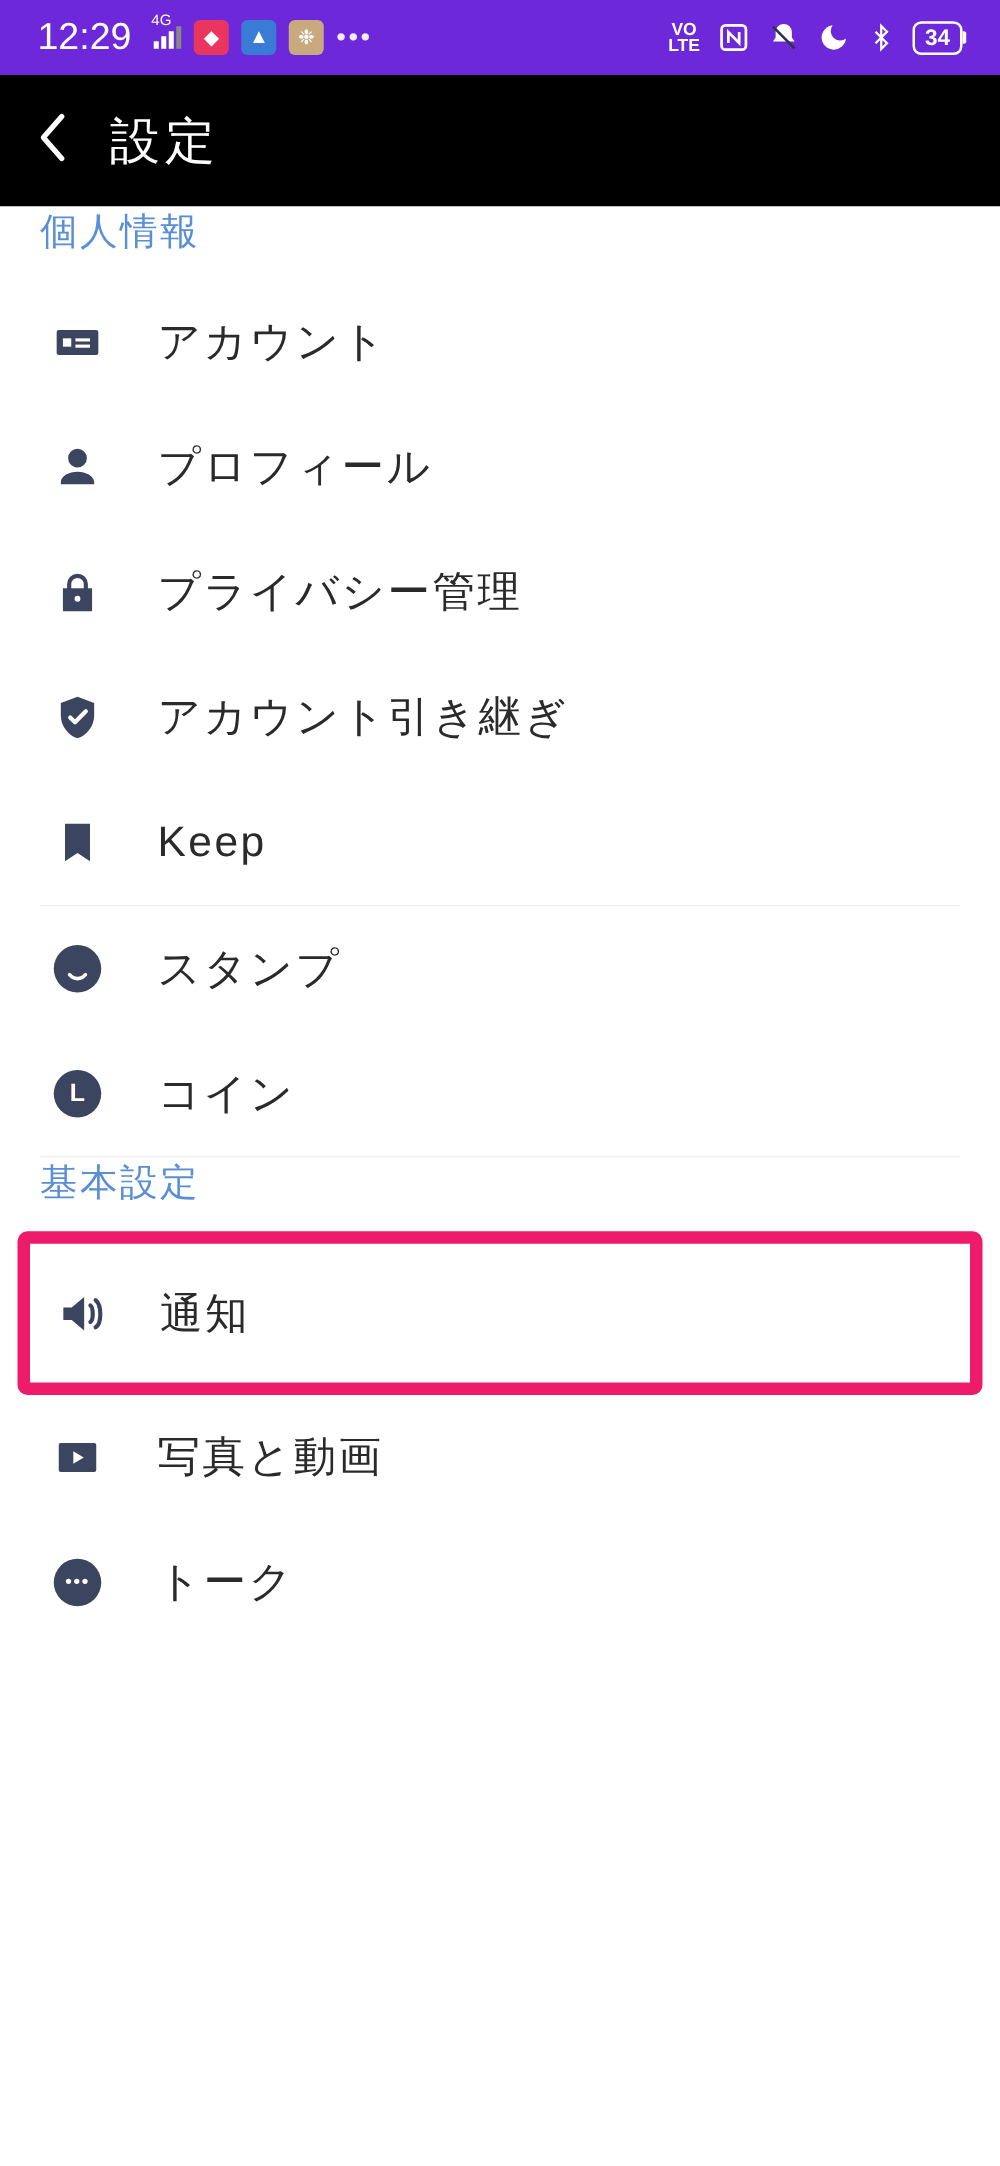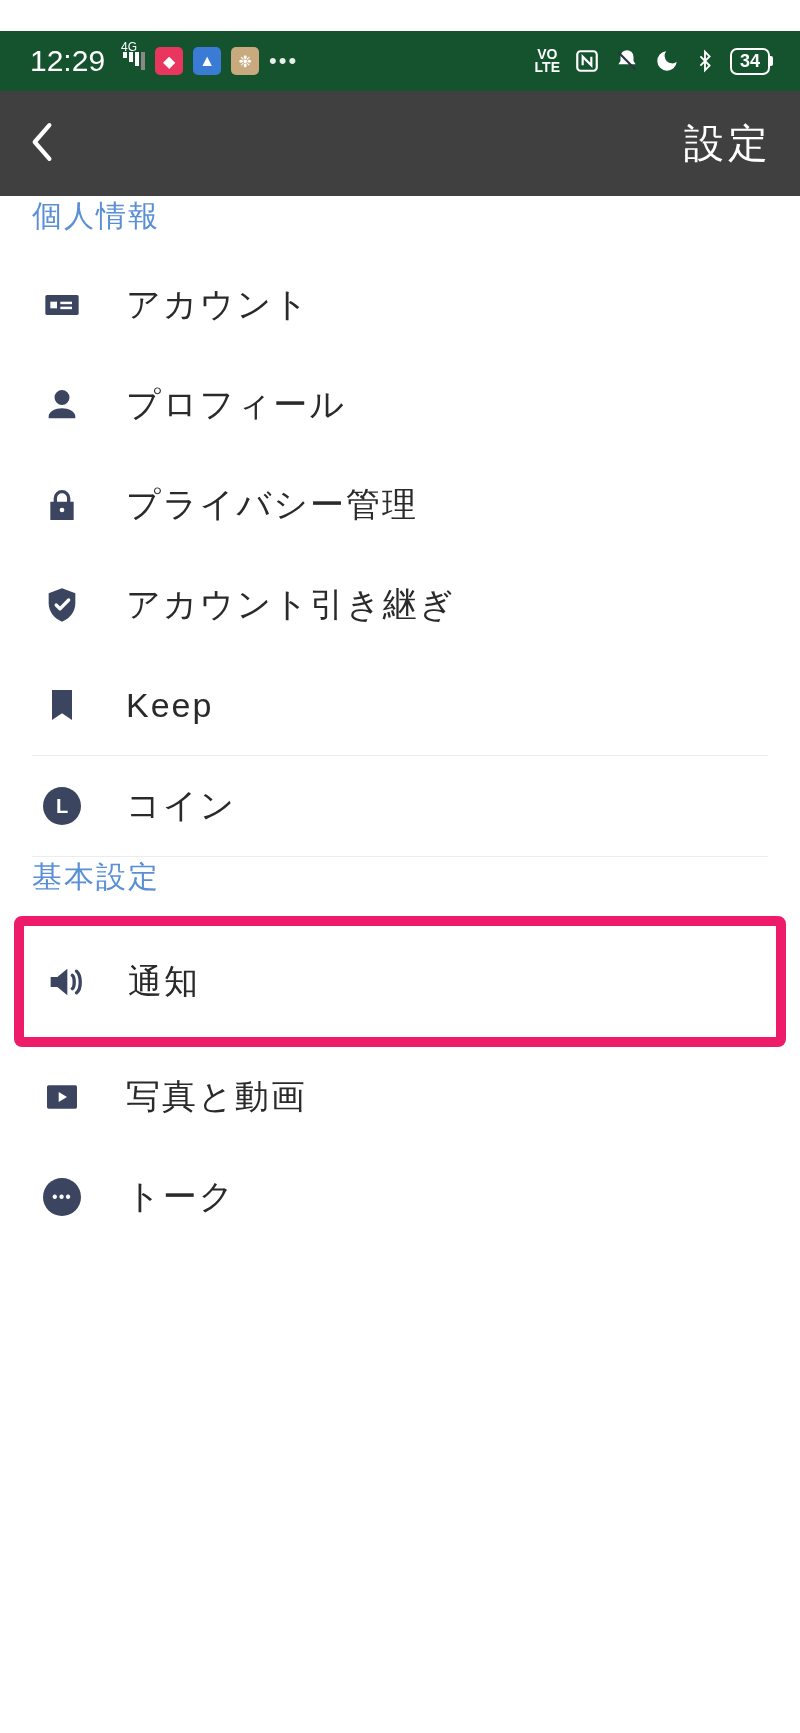--- a/index.html
+++ b/index.html
@@ -5,41 +5,41 @@
     * { margin: 0; padding: 0; box-sizing: border-box; }
     body {
       width: 800px;
       height: 1733px;
       font-family: -apple-system, "Hiragino Sans", "Hiragino Kaku Gothic ProN", sans-serif;
       background: #ffffff;
       overflow: hidden;
     }
     .status-bar {
       height: 60px;
-      background: #14532d;
+      background: #6d28d9;
       color: #ffffff;
       display: flex;
       align-items: center;
       justify-content: space-between;
       padding: 0 30px;
       font-size: 26px;
-      margin-top: 31px;
     }
     .status-left {
       display: flex;
       align-items: center;
       gap: 10px;
     }
     .status-time {
       font-size: 30px;
       font-weight: 500;
       margin-right: 8px;
     }
     .status-sig {
       display: inline-flex;
+      align-items: flex-end;
       gap: 2px;
       position: relative;
     }
     .status-sig .bar { width: 4px; background: #fff; }
     .status-sig .b1 { height: 6px; }
     .status-sig .b2 { height: 10px; }
     .status-sig .b3 { height: 14px; }
     .status-sig .b4 { height: 18px; background: #888; }
     .status-sig .fourg { font-size: 12px; position: absolute; top: -12px; left: -2px; }
     .status-app-icon {
@@ -58,28 +58,27 @@
       border: 2px solid #fff; border-radius: 7px;
       padding: 1px 8px; font-size: 18px; font-weight: 600;
       position: relative;
     }
     .battery-box::after {
       content: ""; position: absolute; right: -5px; top: 50%;
       transform: translateY(-50%); width: 3px; height: 10px;
       background: #fff; border-radius: 0 2px 2px 0;
     }
     .header {
-      background: #404040;
+      background: #000000;
       color: #ffffff;
       height: 105px;
       display: flex;
       align-items: center;
       padding: 0 28px;
       gap: 34px;
-      justify-content: space-between;
     }
     .back-btn svg { width: 26px; height: 42px; }
     .header-title { font-size: 40px; font-weight: 500; letter-spacing: 4px; }
     .content {  }
     .section { }
     .divider { height: 1px; background: #ececec; margin: 0 32px; }
     .section-title {
       color: #5a8fd6;
       font-size: 30px;
       padding: 0 32px 18px 32px;
@@ -226,20 +225,32 @@
           </svg>
       </span>
       <span class="item-label">Keep</span>
     </div>
   </div>
 
   <div class="divider"></div>
 
   <div class="section">
 
+    <div class="item">
+      <span class="item-icon">
+        <span class="circle-icon" style="font-size:20px;">
+          <svg viewBox="0 0 24 24" width="24" height="24" fill="#fff">
+              <circle cx="9" cy="10" r="1.5"></circle>
+              <circle cx="15" cy="10" r="1.5"></circle>
+              <path d="M8 15c1 1.2 2.4 2 4 2s3-.8 4-2" fill="none" stroke="#fff" stroke-width="1.8" stroke-linecap="round"></path>
+            </svg>
+        </span>
+      </span>
+      <span class="item-label">スタンプ</span>
+    </div>
 
 
     <div class="item">
       <span class="item-icon">
         <span class="circle-icon" style="font-size:20px; font-weight:bold;">L</span>
       </span>
       <span class="item-label">コイン</span>
     </div>
   </div>
 

